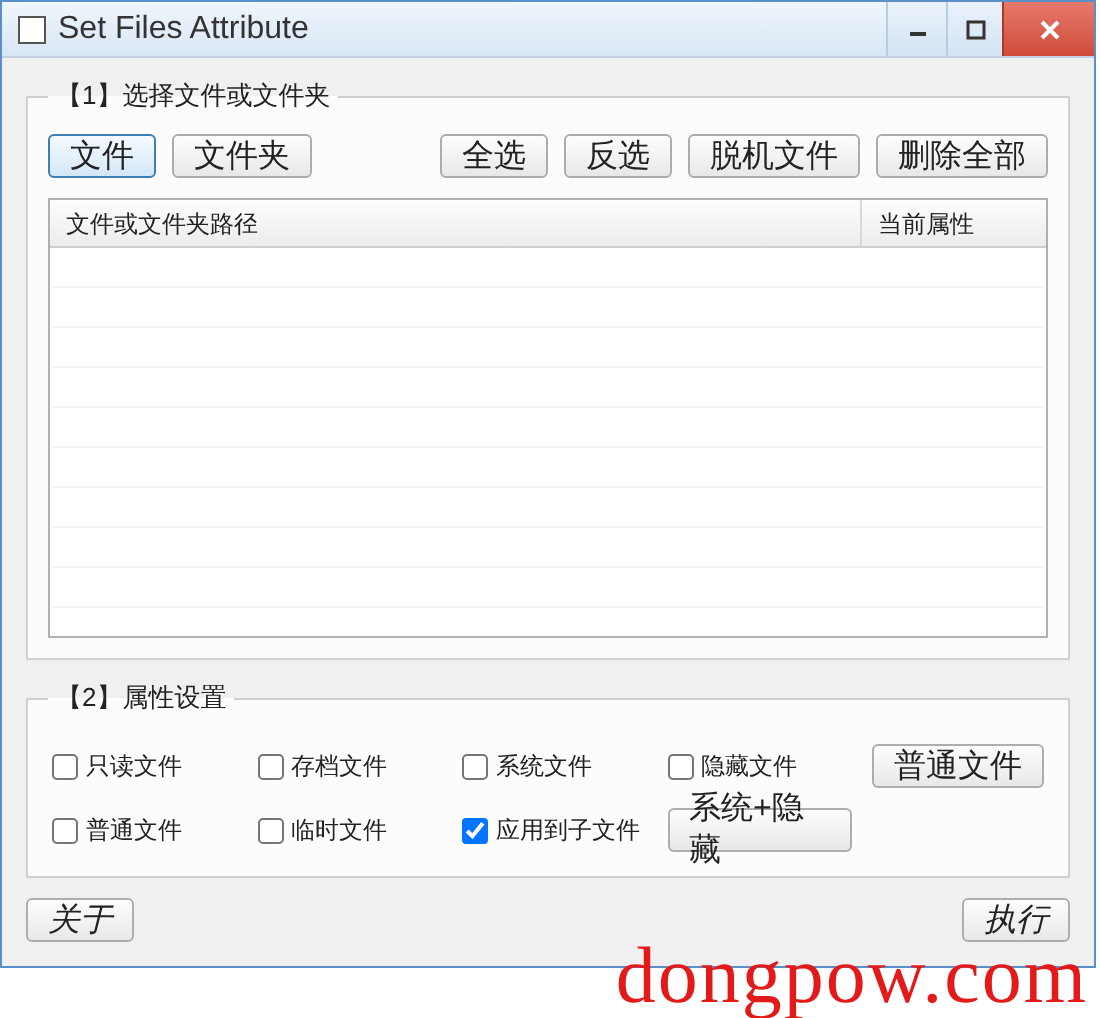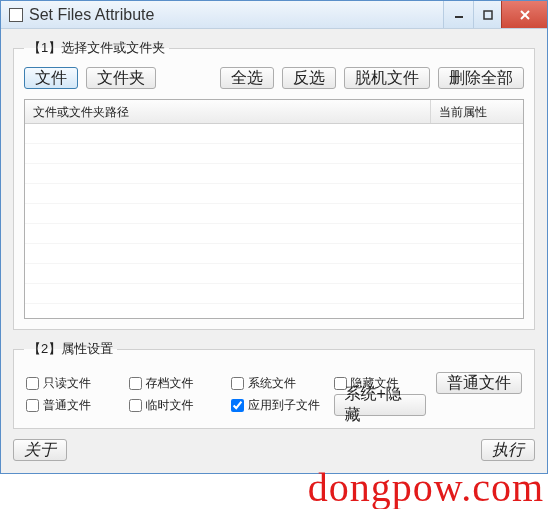--- a/index.html
+++ b/index.html
@@ -122,21 +122,21 @@
     #f5f5f5 19px, #f5f5f5 20px
   );
   position: relative;
 }
 .list-body::-webkit-scrollbar { width: 16px; }
 .list-body::-webkit-scrollbar-track { background: #f0f0f0; border-left:1px solid #ddd; }
 .list-body::-webkit-scrollbar-thumb { background: #cdcdcd; border:1px solid #aaa; }
 .attr-grid {
   display: grid;
   grid-template-columns: repeat(4, 1fr) auto;
-  gap: 0 10px;
+  gap: 10px 10px;
   align-items: center;
   padding: 4px 2px 2px 2px;
 }
 .chk {
   display: flex;
   align-items: center;
   gap: 4px;
   font-size: 12px;
   color: #222;
 }

